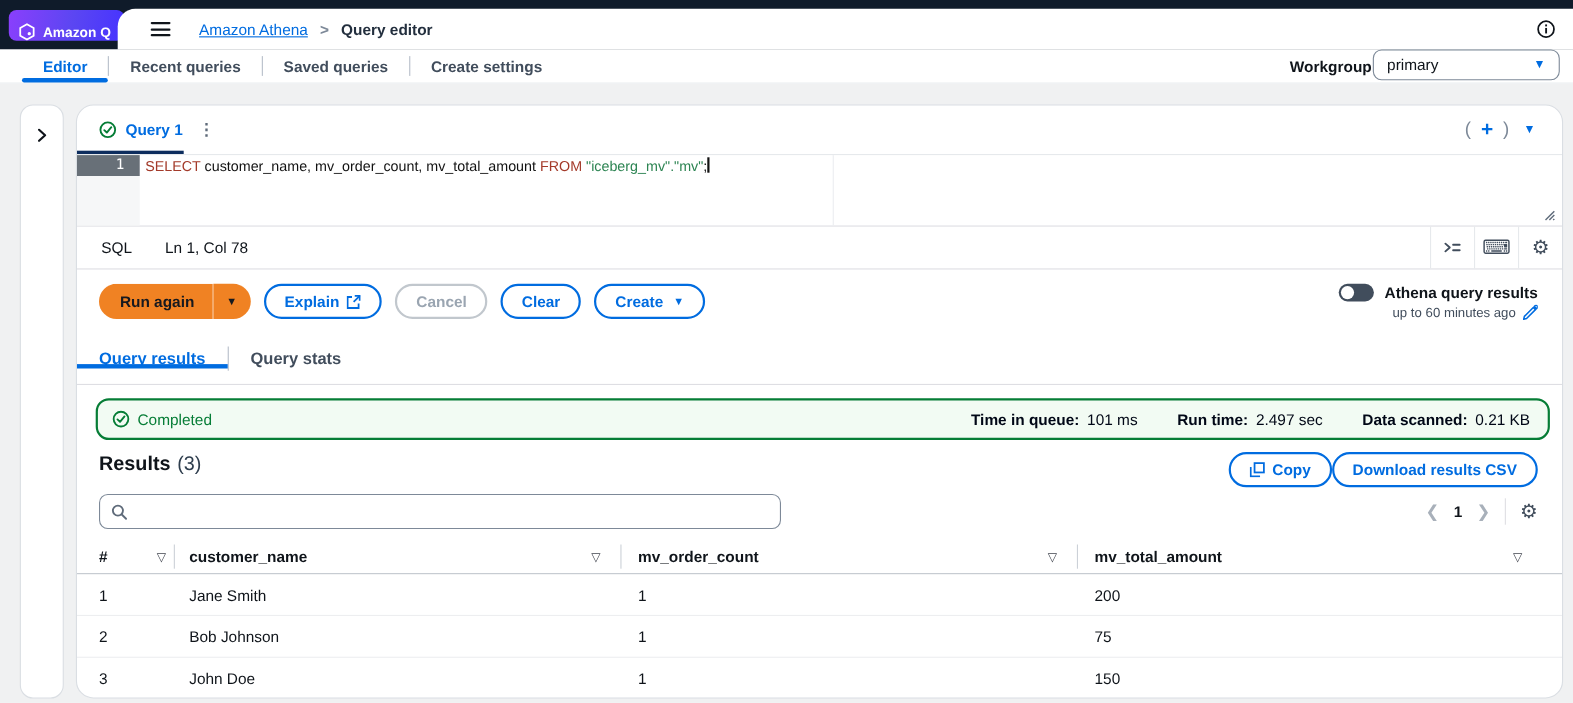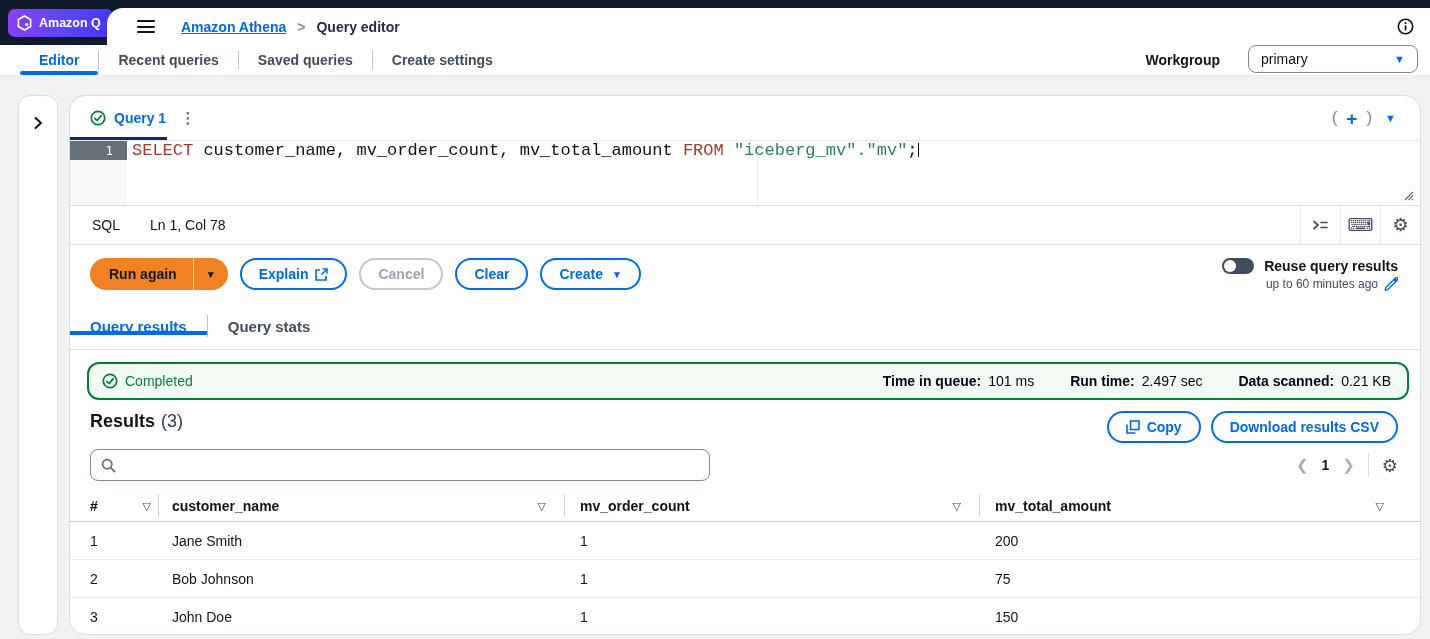--- a/index.html
+++ b/index.html
@@ -6,39 +6,39 @@
     --blue:#006ce0; --orange:#f08223; --green:#067d36; --darknav:#0f1b2a;
     --ink:#0f141a; --ink2:#414d5c; --muted:#9aa5b1;
     --bd:#dedee3; --bd2:#c6cbd2; --rowbd:#ecemf0;
   }
   *{box-sizing:border-box;margin:0;padding:0}
   html,body{width:1430px;height:639px;overflow:hidden}
   body{font-family:"Liberation Sans",sans-serif;background:#f0f1f2;color:var(--ink);font-size:14px}
 
   
   .topbar{position:relative;height:45px;background:var(--darknav)}
-  .qbadge{position:absolute;left:8px;top:9px;height:28px;display:flex;align-items:center;gap:7px;
+  .qbadge{position:absolute;left:8px;top:9px;height:28px;display:flex;align-items:flex-end;gap:7px;
     padding:0 12px 0 9px;border-radius:7px;color:#fff;font-weight:700;font-size:12.5px;
     background:linear-gradient(100deg,#8a3ffc 0%,#5b46f2 55%,#4633ff 100%);cursor:pointer}
   .crumbpanel{position:absolute;left:107px;right:0;top:8px;bottom:0;background:#fff;
     border-top-left-radius:16px;display:flex;align-items:center;padding:0 16px 0 30px}
   .hamburger{width:18px;display:flex;flex-direction:column;gap:3.5px;margin-right:26px;cursor:pointer}
   .hamburger i{display:block;height:2px;background:#0f141a;border-radius:1px}
-  .crumblink{color:var(--blue);font-weight:700;text-decoration:underline;cursor:pointer}
+  .crumblink{color:var(--blue);font-weight:400;text-decoration:underline;cursor:pointer}
   .crumbsep{color:#7d8998;margin:0 11px;font-weight:700}
   .crumbcur{color:#232f3e;font-weight:700}
   .infoicon{margin-left:auto;cursor:pointer;display:flex}
 
   
   .tabbar{height:31px;background:#fff;border-bottom:1px solid #eaedf0;display:flex;align-items:stretch;padding-left:20px;position:relative}
   .mtab{position:relative;display:flex;align-items:center;padding:0 19px;font-weight:700;color:var(--ink2);cursor:pointer}
   .mtab.active{color:var(--blue)}
   .mtab.active:after{content:"";position:absolute;left:0;right:0;bottom:0;height:4px;background:var(--blue);border-radius:2px}
   .tabdiv{width:1px;height:18px;background:#b6bec9;align-self:center}
-  .wg{margin-left:auto;display:flex;align-items:center;gap:28px;padding-right:12px}
+  .wg{margin-left:auto;display:flex;align-items:center;gap:1px;padding-right:12px}
   .wglabel{font-weight:700;color:var(--ink)}
   .wgselect{width:170px;height:28px;border:1px solid #7d8998;border-radius:8px;background:#fff;
     display:flex;align-items:center;padding:0 12px;cursor:pointer;margin-bottom:2px}
   .wgcaret{margin-left:auto;color:var(--blue);font-size:11px}
 
   
   .content{display:flex;align-items:flex-start;padding:19px 9px 0 18px;gap:11px}
   .rail{width:40px;height:540px;background:#fff;border:1px solid #dadee3;border-radius:12px;display:flex;justify-content:center;padding-top:14px}
   .railbtn{width:26px;height:26px;display:flex;align-items:center;justify-content:center;cursor:pointer}
   .card{flex:1;height:540px;background:#fff;border:1px solid #dadee3;border-radius:16px;overflow:hidden}
@@ -52,21 +52,21 @@
   .qtabctr{margin-left:auto;display:flex;align-items:center;gap:7px;padding-right:24px}
   .paren{color:#7d8998;font-size:17px;font-weight:400}
   .plus{color:var(--blue);font-size:19px;font-weight:700;cursor:pointer;line-height:1;margin:0 2px}
   .qcaret{color:var(--blue);font-size:11px;cursor:pointer;margin-left:6px}
 
   
   .codearea{position:relative;height:64px;display:flex}
   .gutter{width:57px;background:#f6f7f8;flex:none}
   .gutter .ln{height:19px;background:#687078;color:#fff;font-family:"DejaVu Sans Mono",monospace;
     font-size:13px;line-height:19px;text-align:right;padding-right:14px}
-  .codepane{flex:1;position:relative;font-family:Liberation Mono, monospace;font-size:17px;line-height:19px;padding-left:5px;white-space:pre}
+  .codepane{flex:1;position:relative;font-family:Liberation Sans, sans-serif;font-size:13px;line-height:19px;padding-left:5px;white-space:pre}
   .kw{color:#a33a2a}.str{color:#2c8452}.pl{color:#111}
   .cursorbar{display:inline-block;width:1.5px;height:14px;background:#111;vertical-align:-2px}
   .pmargin{position:absolute;left:687px;top:0;bottom:0;width:1px;background:#ebedf0}
   .resize{position:absolute;right:6px;bottom:4px;cursor:nwse-resize}
 
   
   .statusbar{height:40px;border-top:1px solid var(--bd);border-bottom:1px solid var(--bd);display:flex;align-items:stretch}
   .statusbar .lhs{display:flex;align-items:center;gap:30px;padding-left:22px;font-weight:500;color:var(--ink)}
   .statusbar .rhs{margin-left:auto;display:flex}
   .sicon{width:40px;display:flex;align-items:center;justify-content:center;border-left:1px solid #e6e9ec;color:#414d5c;cursor:pointer;font-size:18px}
@@ -100,21 +100,21 @@
     display:flex;align-items:center;padding:0 16px 0 13px}
   .bstatus{display:flex;align-items:center;gap:7px;color:var(--green);font-weight:500}
   .bmetrics{margin-left:auto;display:flex;gap:36px}
   .metric{display:flex;gap:7px;align-items:center;color:#000716}
   .metric b{font-weight:700}
 
   
   .reshead{margin:11px 22px 0 20px;height:32px;display:flex;}
   .restitle{font-size:18px;font-weight:800;color:var(--ink)}
   .rescount{font-size:18px;font-weight:400;color:#2f3e4e;margin-left:6px}
-  .resbtns{margin-left:auto;display:flex;gap:10px}
+  .resbtns{margin-left:auto;display:flex;}
 
   
   .toolbar{margin:6px 22px 0 20px;height:32px;display:flex;align-items:center}
   .search{width:620px;height:32px;border:1px solid #7d8998;border-radius:8px;display:flex;align-items:center;gap:8px;padding:0 10px;background:#fff}
   .search input{border:none;outline:none;flex:1;font-size:14px;font-style:italic;color:var(--ink);font-family:inherit;background:transparent}
   .search input::placeholder{color:#5f6b7a;font-style:italic}
   .pager{margin-left:auto;display:flex;align-items:center;gap:13px}
   .pchev{color:#a8b0ba;font-size:15px;font-weight:700;cursor:default;font-family:"DejaVu Sans",sans-serif}
   .pnum{font-weight:700;color:var(--ink)}
   .pdiv{width:1px;height:24px;background:var(--bd)}
@@ -283,21 +283,21 @@
       <button class="btn">Clear</button>
       <button class="btn">
         <span>Create</span>
           <span class="bcaret">▼</span>
       </button>
       <div class="reuse">
         <div class="reusetop">
           <span class="toggle">
               <span class="knob"></span>
             </span>
-          <span>Reuse query results</span>
+          <span>Athena query results</span>
         </div>
         <div class="reusesub">
           <span>up to 60 minutes ago</span>
           <span>
             <svg width="14" height="14" viewBox="0 0 14 14">
                 <path d="M1.2 13.2 1.8 10.6 9.9 2.5 11.9 4.5 3.8 12.6 Z M10.8 1.6l.9-.9c.4-.4 1-.4 1.3 0l.7.7c.4.4.4 1 0 1.3l-.9.9z" fill="none" stroke="#006ce0" stroke-width="1.4" stroke-linejoin="round"></path>
               </svg>
           </span>
         </div>
       </div>

